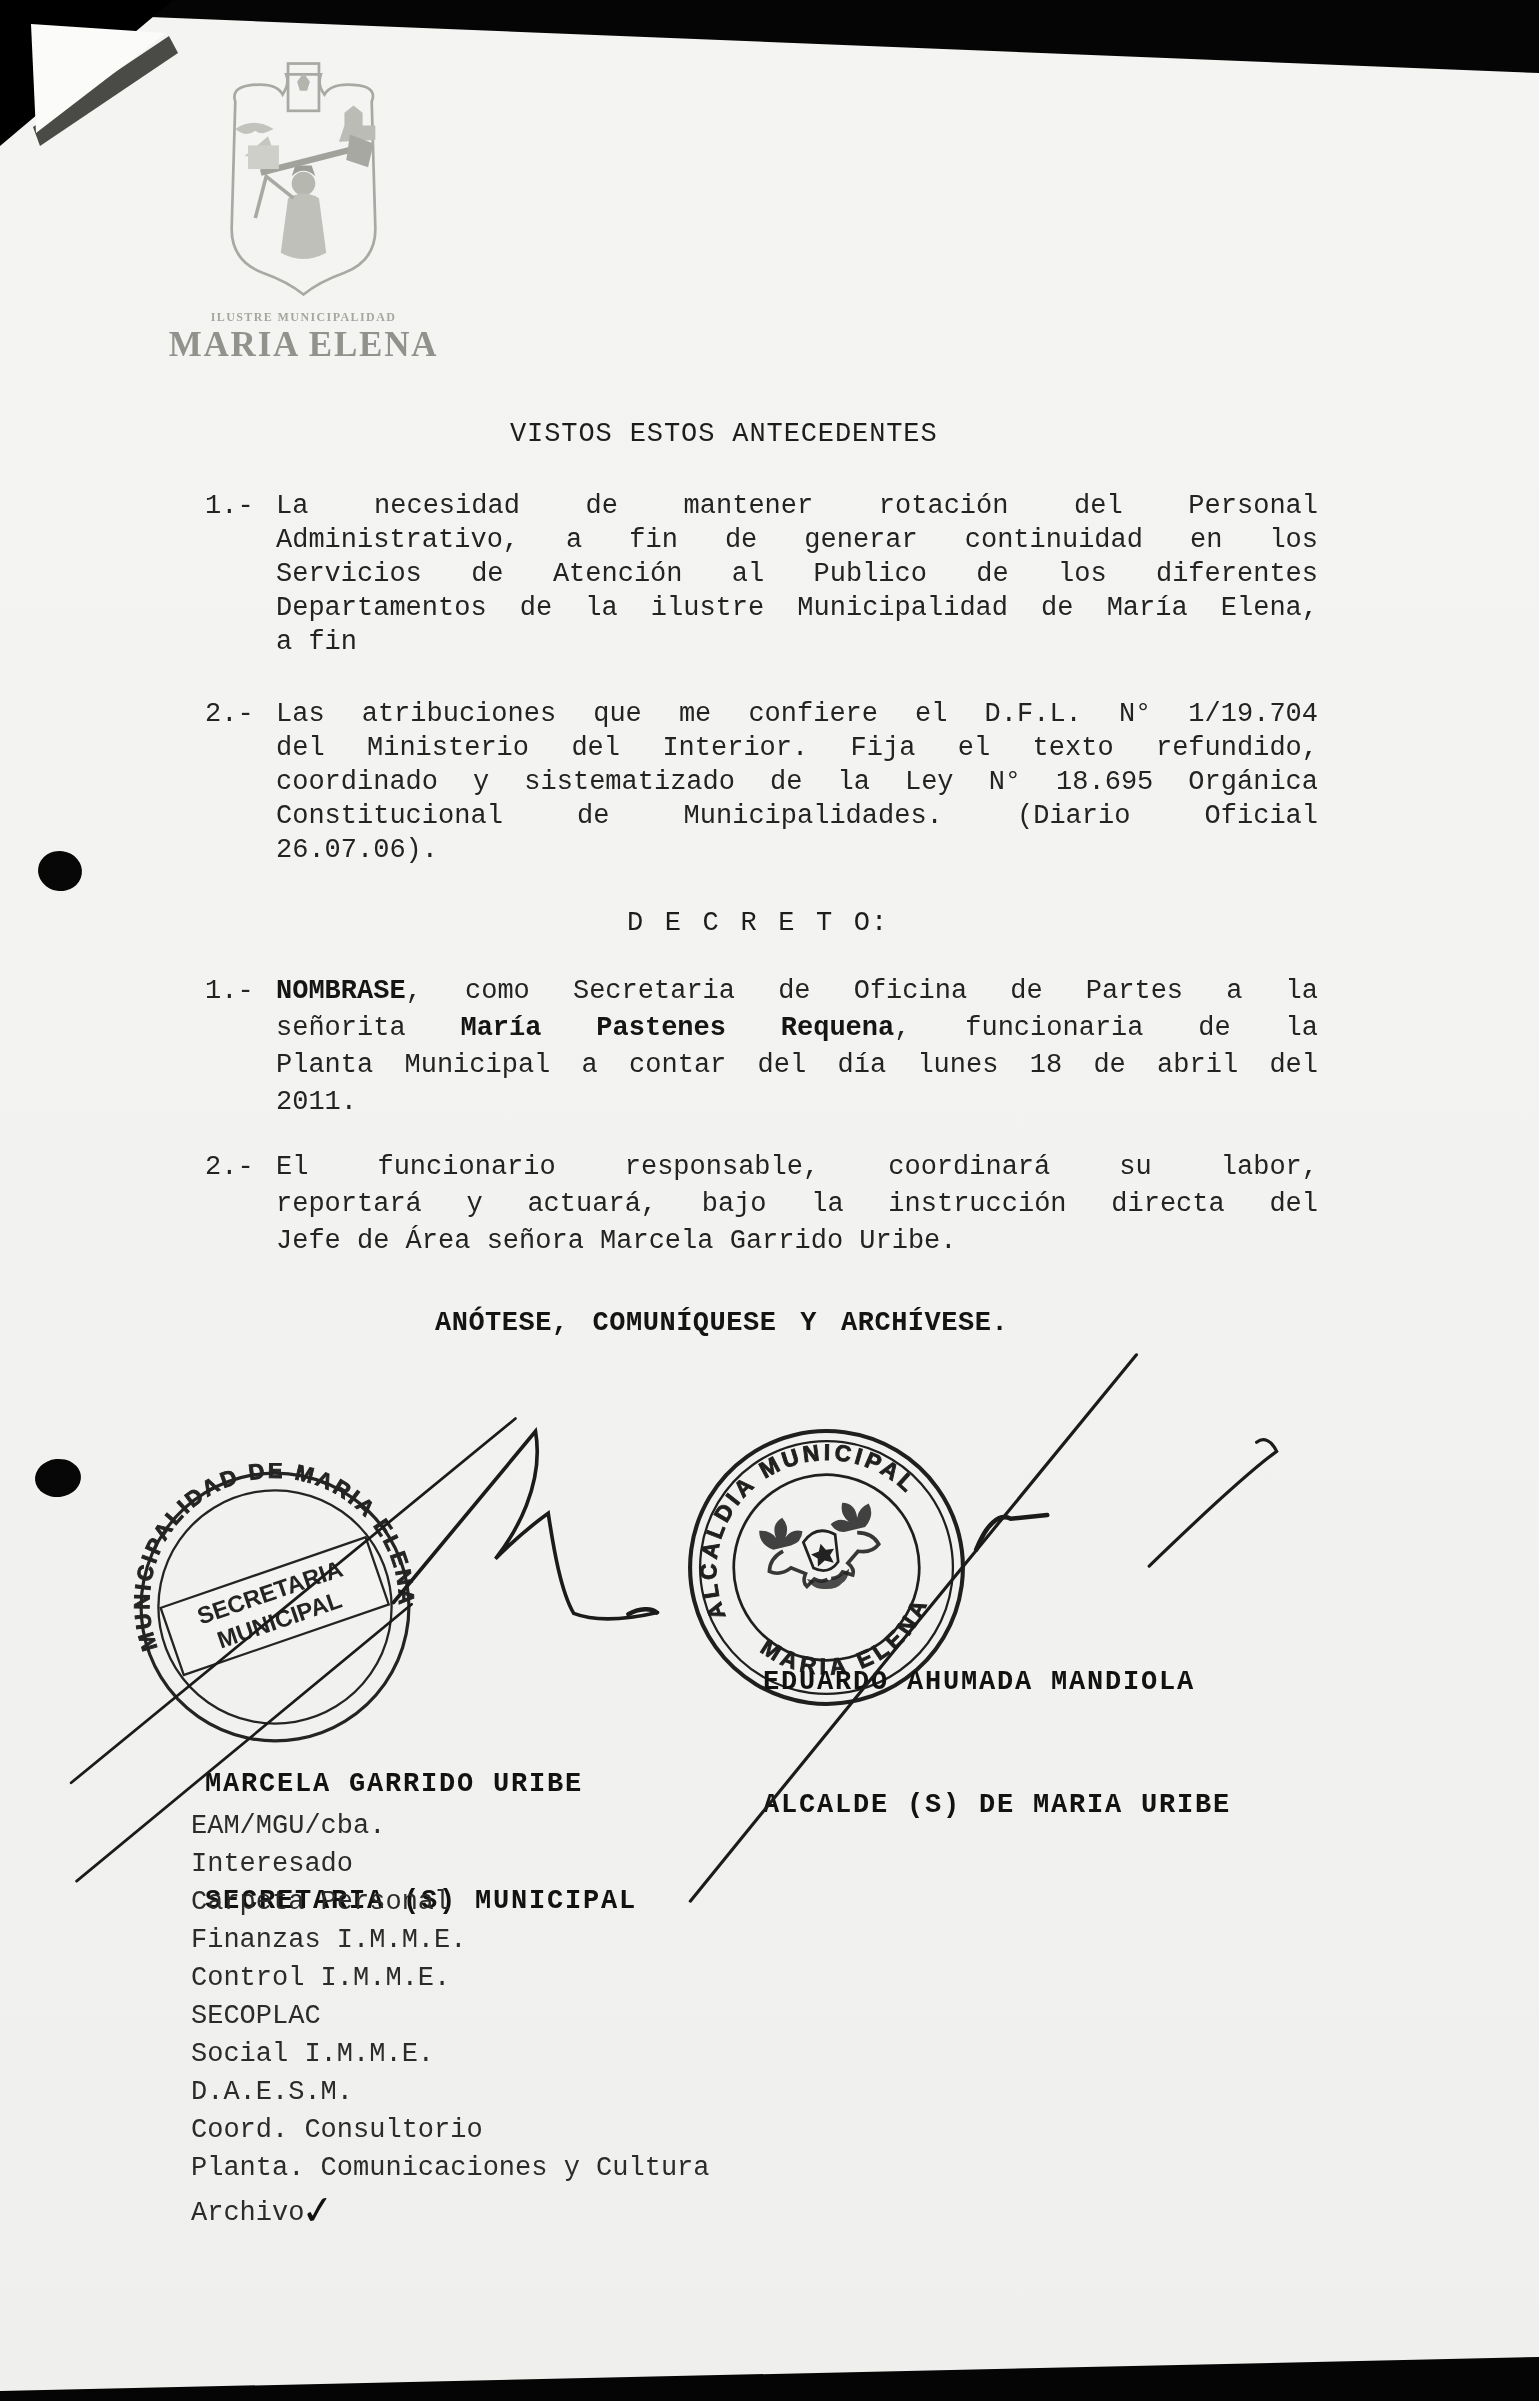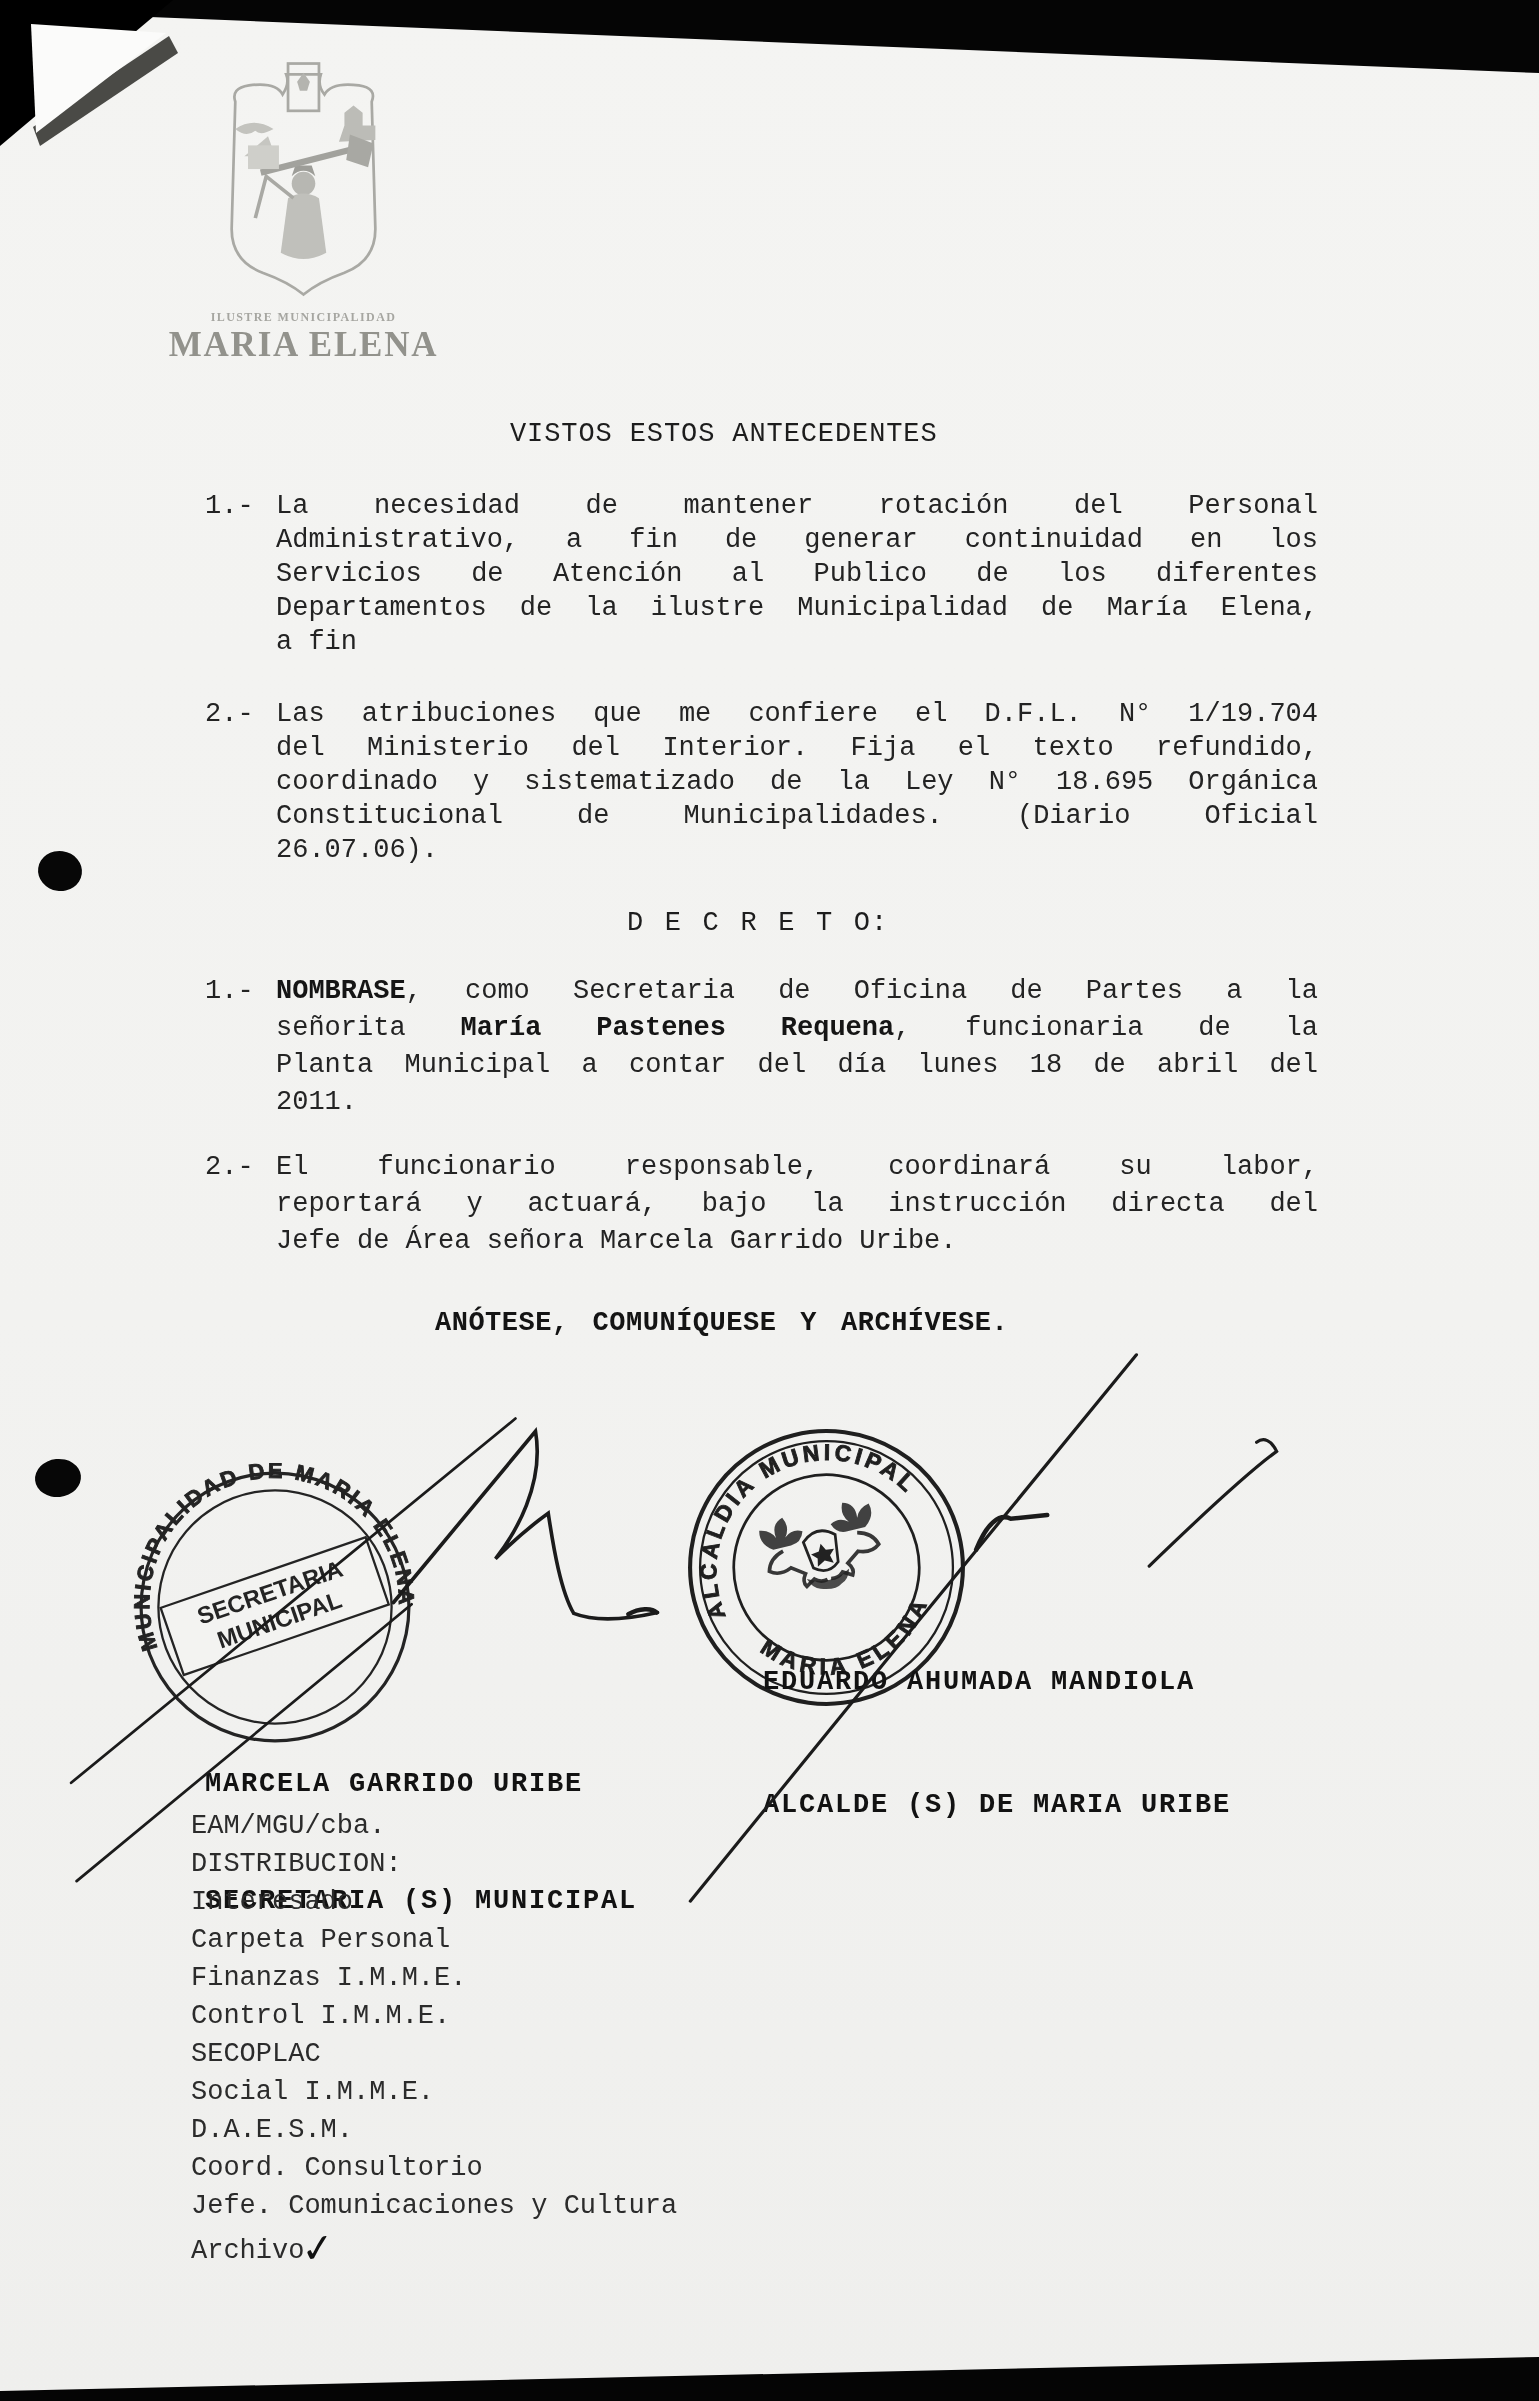--- a/index.html
+++ b/index.html
@@ -185,31 +185,30 @@
     <div>EDUARDO AHUMADA MANDIOLA</div>
     <div>ALCALDE (S) DE MARIA URIBE</div>
   </div>
   <div class="abs typ sig-name sigL">
     <div>MARCELA GARRIDO URIBE</div>
     <div>SECRETARIA (S) MUNICIPAL</div>
   </div>
 
   <div class="abs typ dist">
     <div>EAM/MGU/cba.</div>
-    <div>DISTRIBUCION:</div>
     <div>
         <div>Interesado</div>
         <div>Carpeta Personal</div>
         <div>Finanzas I.M.M.E.</div>
         <div>Control I.M.M.E.</div>
         <div>SECOPLAC</div>
         <div>Social I.M.M.E.</div>
         <div>D.A.E.S.M.</div>
         <div>Coord. Consultorio</div>
-        <div>Jefe. Comunicaciones y Cultura</div>
+        <div>Planta. Comunicaciones y Cultura</div>
       </div>
     <div><span>Archivo</span><span class="check">✓</span></div>
   </div>
 
   <svg class="overlay" viewBox="0 0 1690 2637">
     <g stroke="#1b1b1b" fill="none" stroke-linecap="round">
       <path stroke-width="4" d="M432 1760 L588 1572 C598 1630 566 1684 544 1712 C566 1690 588 1672 602 1662 C608 1702 616 1748 630 1772 C658 1783 700 1776 722 1771"></path>
       <path stroke-width="5" d="M690 1773 C702 1766 716 1766 721 1771"></path>
       <path stroke-width="3" d="M78 1958 L566 1558"></path>
       <path stroke-width="3" d="M452 1762 L84 2066"></path>

